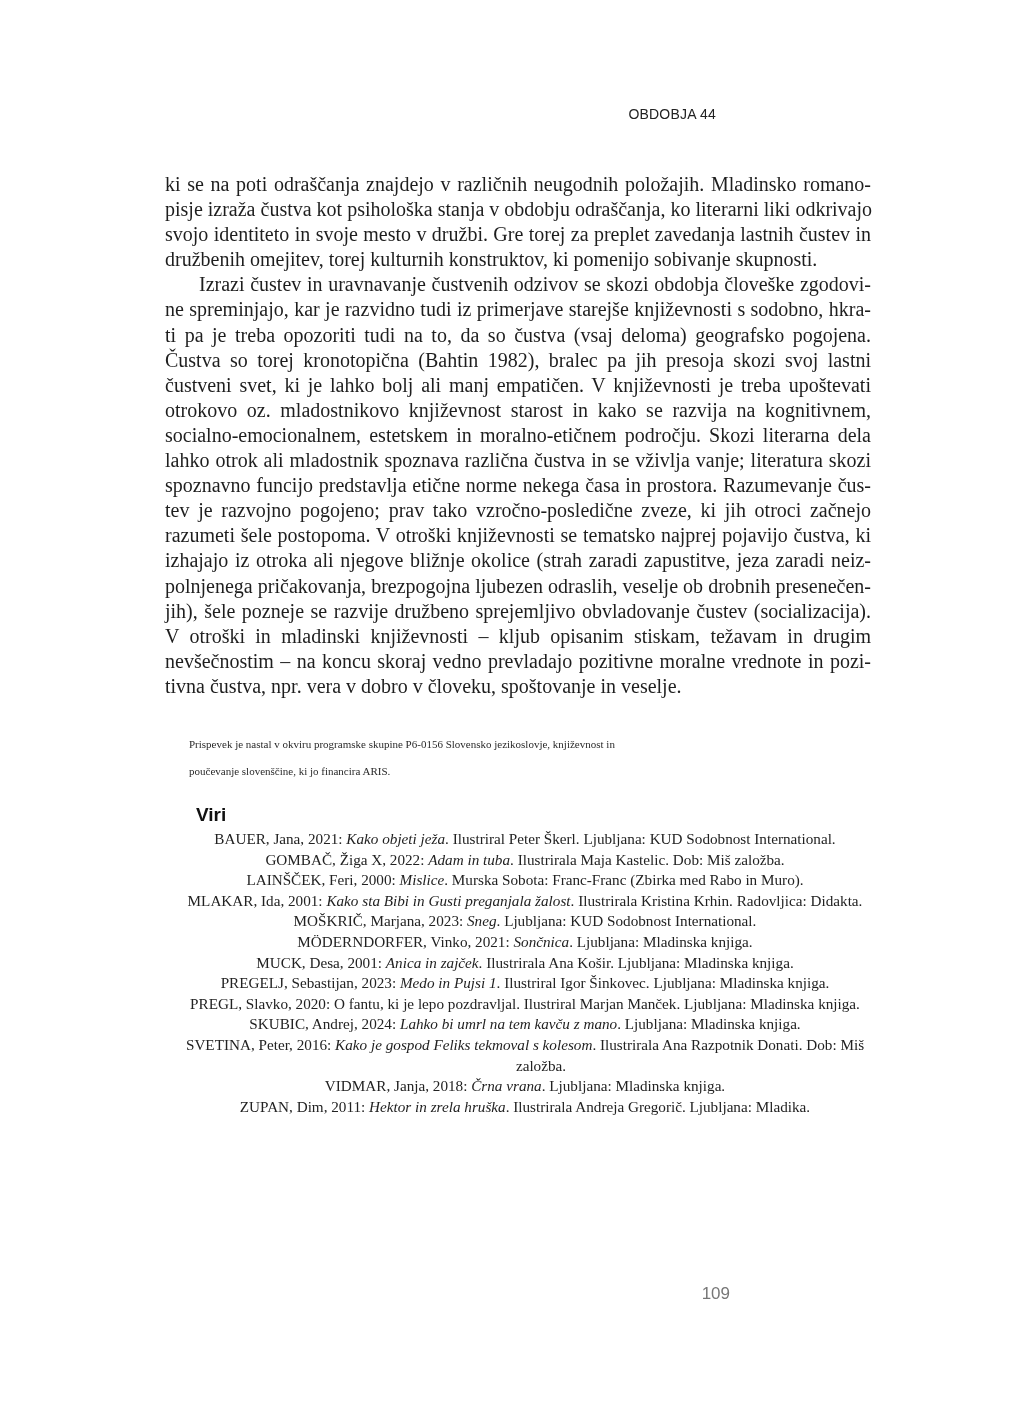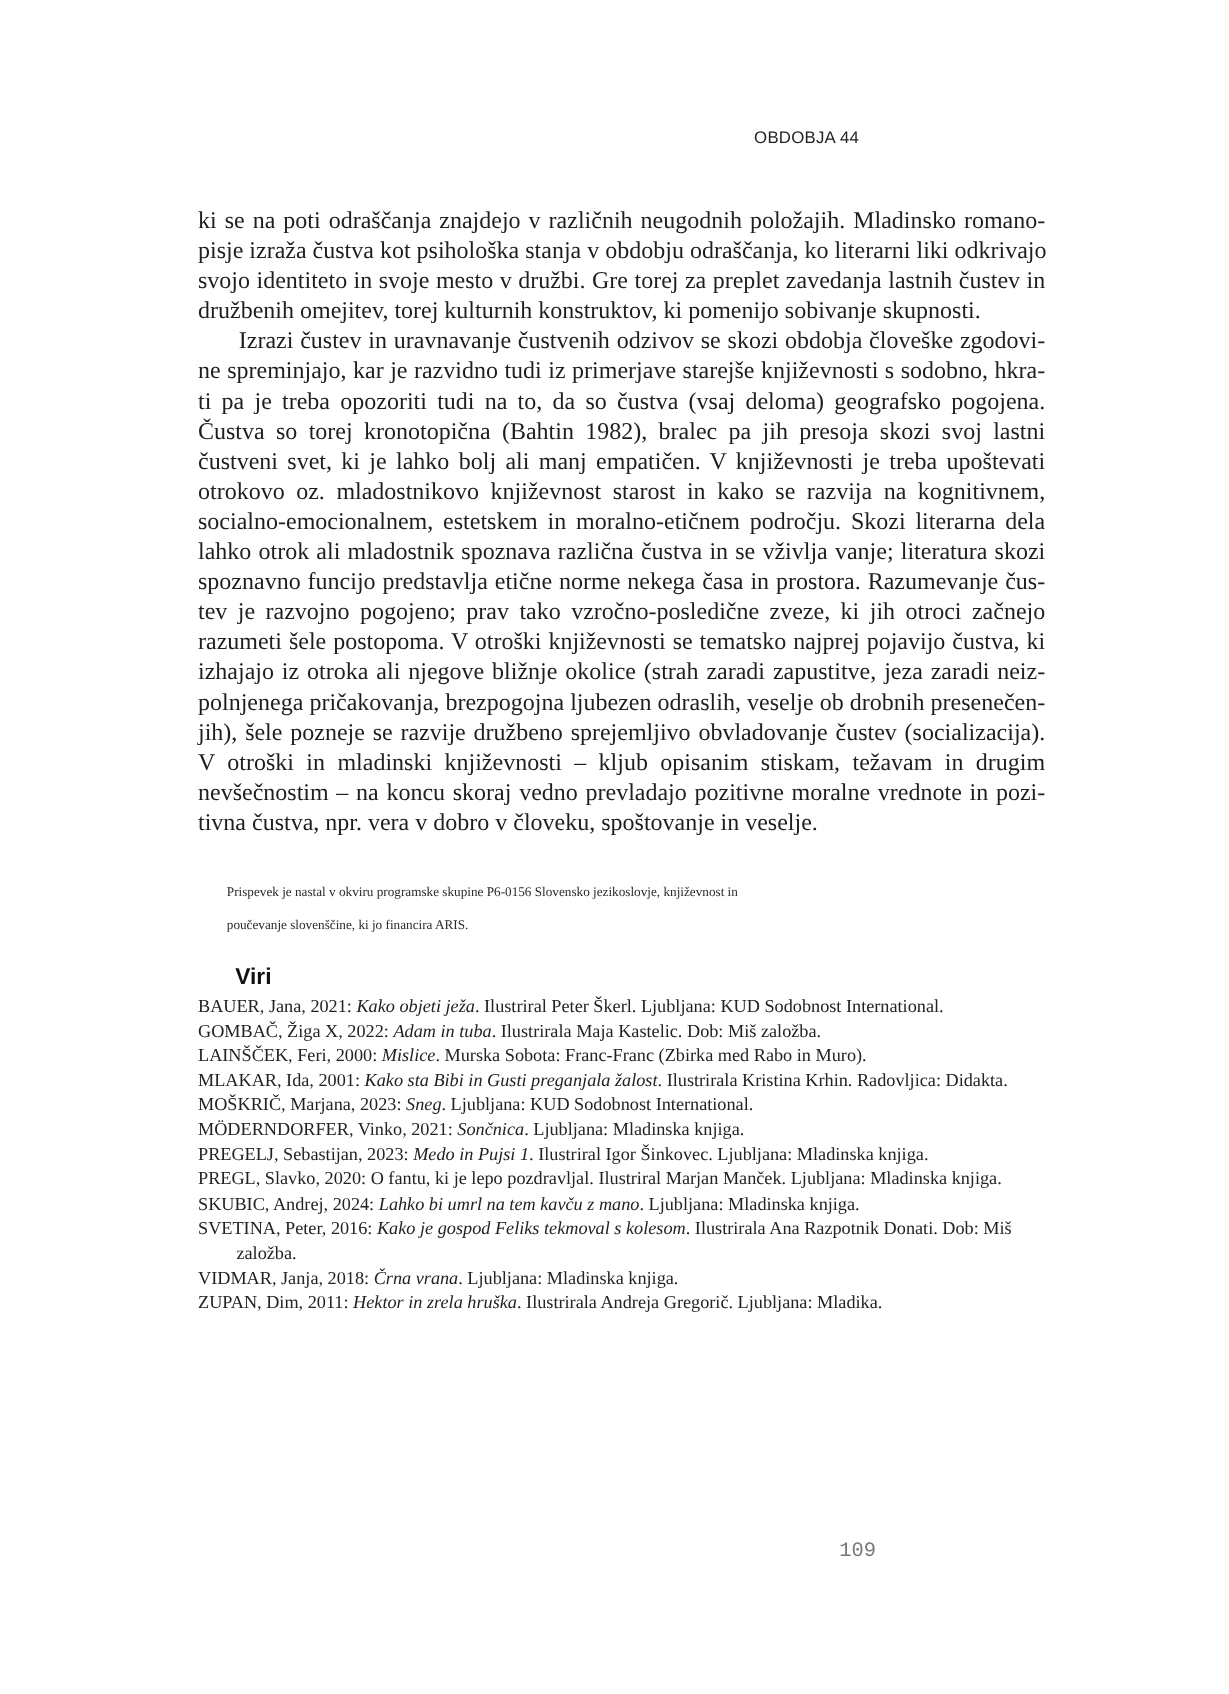--- a/index.html
+++ b/index.html
@@ -24,25 +24,25 @@
   }
   .note .line { text-align: left; text-align-last: left; height: 27px; }
   .refs-heading {
     position: absolute; left: 196px; top: 804px;
     font-family: "Liberation Sans", sans-serif; font-weight: bold; font-size: 19px; color: #111;
   }
   .refs {
     position: absolute; left: 165px; top: 829px; width: 720px;
     font-family: "Liberation Serif", serif; font-size: 15.2px; color: #222; line-height: 20.6px;
   }
-  .ref { display: block; padding-left: 32px; text-indent: -32px; }
+  .ref { display: block; padding-left: 32px; text-indent: -32px; text-align: center; }
   .ref i { font-style: italic; }
   .page-number {
     position: absolute; right: 138px; top: 1284px;
-    font-family: Liberation Mono, monospace; font-size: 17px; color: #777;
+    font-family: Liberation Sans, sans-serif; font-size: 17px; color: #777;
   }
 </style>
 </head>
 <body>
 
 <div class="page">
   <div class="running-header">OBDOBJA 44</div>
 
   <div class="body-text">
     <span class="line">ki se na poti odraščanja znajdejo v različnih neugodnih položajih. Mladinsko romano-</span>
@@ -75,20 +75,21 @@
 
   <div class="refs-heading">Viri</div>
 
   <div class="refs">
     <span class="ref"><span>BAUER, Jana, 2021: </span><i>Kako objeti ježa</i><span>. Ilustriral Peter Škerl. Ljubljana: KUD Sodobnost International.</span></span>
     <span class="ref"><span>GOMBAČ, Žiga X, 2022: </span><i>Adam in tuba</i><span>. Ilustrirala Maja Kastelic. Dob: Miš založba.</span></span>
     <span class="ref"><span>LAINŠČEK, Feri, 2000: </span><i>Mislice</i><span>. Murska Sobota: Franc-Franc (Zbirka med Rabo in Muro).</span></span>
     <span class="ref"><span>MLAKAR, Ida, 2001: </span><i>Kako sta Bibi in Gusti preganjala žalost</i><span>. Ilustrirala Kristina Krhin. Radovljica: Didakta.</span></span>
     <span class="ref"><span>MOŠKRIČ, Marjana, 2023: </span><i>Sneg</i><span>. Ljubljana: KUD Sodobnost International.</span></span>
     <span class="ref"><span>MÖDERNDORFER, Vinko, 2021: </span><i>Sončnica</i><span>. Ljubljana: Mladinska knjiga.</span></span>
+    <span class="ref"><span>MUCK, Desa, 2001: </span><i>Anica in zajček</i><span>. Ilustrirala Ana Košir. Ljubljana: Mladinska knjiga.</span></span>
     <span class="ref"><span>PREGELJ, Sebastijan, 2023: </span><i>Medo in Pujsi 1</i><span>. Ilustriral Igor Šinkovec. Ljubljana: Mladinska knjiga.</span></span>
     <span class="ref"><span>PREGL, Slavko, 2020: O fantu, ki je lepo pozdravljal. Ilustriral Marjan Manček. Ljubljana: Mladinska knjiga.</span><i></i><span></span></span>
     <span class="ref"><span>SKUBIC, Andrej, 2024: </span><i>Lahko bi umrl na tem kavču z mano</i><span>. Ljubljana: Mladinska knjiga.</span></span>
     <span class="ref"><span>SVETINA, Peter, 2016: </span><i>Kako je gospod Feliks tekmoval s kolesom</i><span>. Ilustrirala Ana Razpotnik Donati. Dob: Miš založba.</span></span>
     <span class="ref"><span>VIDMAR, Janja, 2018: </span><i>Črna vrana</i><span>. Ljubljana: Mladinska knjiga.</span></span>
     <span class="ref"><span>ZUPAN, Dim, 2011: </span><i>Hektor in zrela hruška</i><span>. Ilustrirala Andreja Gregorič. Ljubljana: Mladika.</span></span>
   </div>
 
   <div class="page-number">109</div>
 </div>

